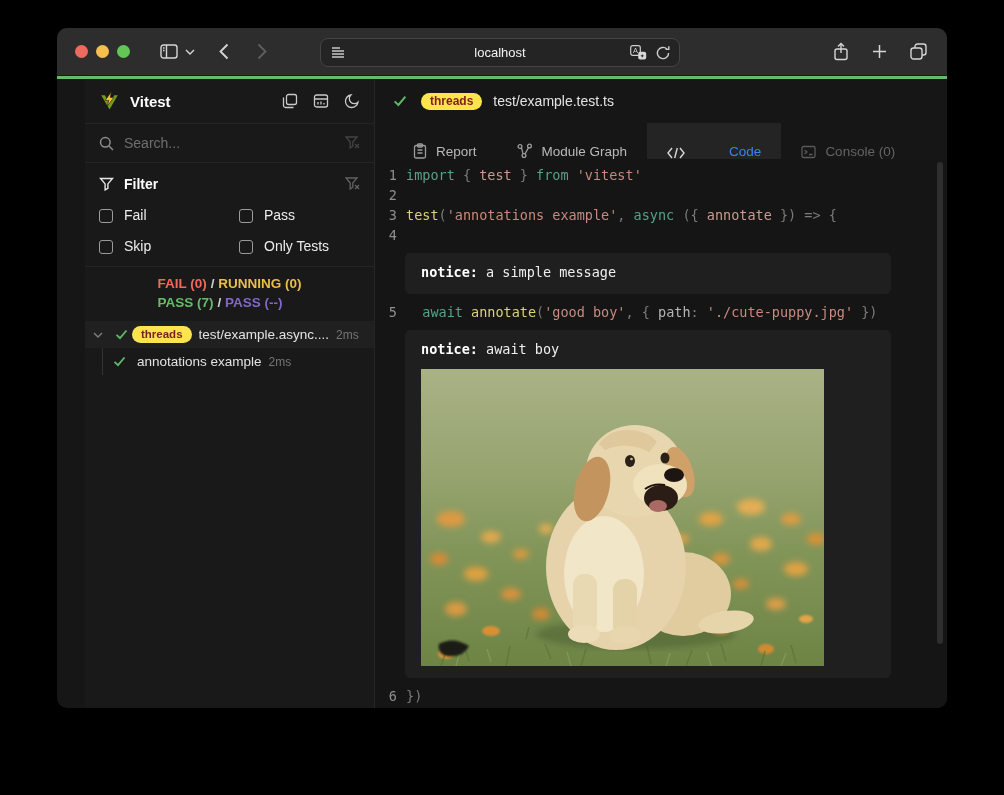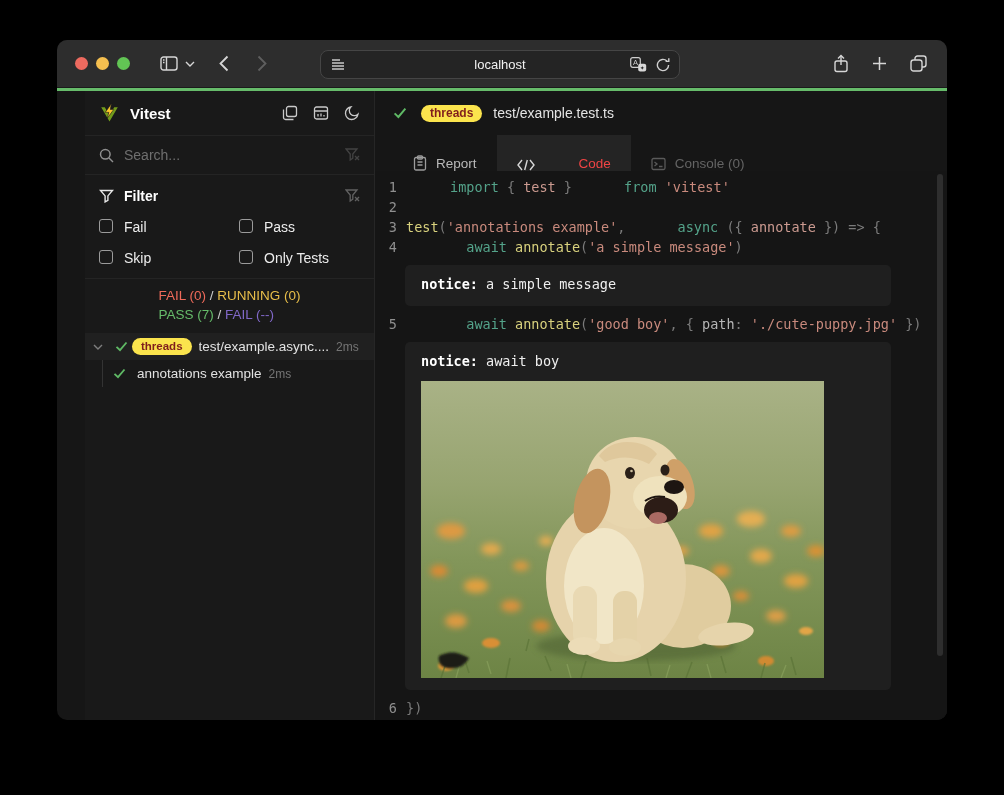--- a/index.html
+++ b/index.html
@@ -1,18 +1,18 @@
 <!DOCTYPE html>
 <html><head>
 <meta charset="utf-8">
 <style>
   * { box-sizing: border-box; margin: 0; padding: 0; }
   html,body { width:1004px; height:795px; background:#000; font-family:"Liberation Sans",sans-serif; overflow:hidden; }
 
-  .window{ position:absolute; left:57px; top:40px; width:890px; height:680px; border-radius:10px; overflow:hidden; background:#161616; box-shadow:0 18px 50px rgba(0,0,0,.7);}
+  .window{ position:absolute; left:57px; top:28px; width:890px; height:680px; border-radius:10px; overflow:hidden; background:#161616; box-shadow:0 18px 50px rgba(0,0,0,.7);}
 
   
   .chrome{ position:relative; height:48px; background:#2d2d2d; border-bottom:1px solid #1a1a1a; display:flex; align-items:center;}
   .traffic{ display:flex; gap:8px; margin-left:18px;}
   .light{ width:13px; height:13px; border-radius:50%;}
   .chrome-ic{ color:#d6d6d6; display:flex; align-items:center; justify-content:center; background:none; border:none; cursor:default;}
   .dim{ color:#5f5f5f !important;}
   .urlbar{ position:absolute; left:263px; top:10px; width:360px; height:29px; background:#242424; border:1px solid #454545; border-radius:8px; display:flex; align-items:center;}
   .urlbar .url-text{ position:absolute; left:0; right:0; text-align:center; color:#f2f2f2; font-size:13px;}
   .url-left{ margin-left:10px; color:#c9c9c9; display:flex;}
@@ -29,25 +29,25 @@
   .sb-title{ color:#fff; font-weight:700; font-size:15px; margin-left:10px;}
   .sb-actions{ margin-left:auto; display:flex; gap:15px; color:#c9c9c9;}
   .sb-search{ height:40px; border-top:1px solid #242424; border-bottom:1px solid #242424; display:flex; align-items:center; padding:0 14px; color:#8f8f8f;}
   .sb-search input{ flex:1; background:transparent; border:none; outline:none; color:#ddd; font-size:14px; margin-left:10px;}
   .sb-search input::placeholder{ color:#6f6f6f;}
   .faded{ opacity:.35;}
   .filter-block{ padding:13px 14px 12px;}
   .filter-title-row{ display:flex; align-items:center; color:#e8e8e8;}
   .filter-title{ font-weight:700; font-size:14px; margin-left:10px; color:#fff;}
   .chk-grid{ display:grid; grid-template-columns:140px 1fr; row-gap:15px; margin-top:15px;}
-  .chk{ display:flex; align-items:flex-start; cursor:default;}
+  .chk{ display:flex; align-items:flex-end; cursor:default;}
   .chk .box{ width:14px; height:14px; border:1.5px solid #9b9b9b; border-radius:3px; background:transparent;}
   .chk .lbl{ color:#ececec; font-size:14px; margin-left:11px;}
   .summary{ border-top:1px solid #242424; padding:7px 0 6px; }
-  .summary-inner{ width:max-content; margin:0 auto; font-size:13.5px; font-weight:400; line-height:19px;}
+  .summary-inner{ width:max-content; margin:0 auto; font-size:13.5px; font-weight:700; line-height:19px;}
   .sep{ color:#d0d0d0; white-space:pre;}
   .c-fail{ color:#ef6a5a;} .c-run{ color:#e9bf4a;} .c-pass{ color:#66bb6a;} .c-skip{ color:#8168c8;}
   .tree{ margin-top:3px;}
   .tree-row{ height:27px; display:flex; align-items:center; padding:0 10px 0 8px; cursor:default;}
   .tree-row.current{ background:#202020;}
   .tree-row .chev{ color:#7e7e7e; display:flex; width:14px;}
   .tree-check{ color:#5fb965; display:flex; margin:0 4px 0 8px;}
   .badge{ background:#fbe44d; color:#7f1d1d; font-size:11.5px; font-weight:700; border-radius:999px; padding:2.5px 9px; line-height:1;}
   .tree-name{ color:#e2e2e2; font-size:13.5px; margin-left:7px; white-space:nowrap; overflow:hidden; max-width:168px;}
   .tree-time{ color:#757575; font-size:12px; margin-left:7px;}
@@ -56,28 +56,28 @@
 
   
   .main{ flex:1; display:flex; flex-direction:column; background:#161616; min-width:0;}
   .file-header{ height:44px; display:flex; align-items:center; padding:0 18px; flex-shrink:0;}
   .file-check{ color:#5fb965; display:flex;}
   .file-header .badge{ margin-left:14px; font-size:12px;}
   .file-name{ color:#e3e3e3; font-size:14px; margin-left:11px;}
   .tabs{ height:36px; display:flex; align-items:stretch; padding-left:18px; flex-shrink:0;}
   .tab{ display:flex; align-items:flex-end; gap:9px; padding:0 20px; color:#b9b9b9; font-size:13.5px; cursor:default;}
   .tab .t-ic{ display:flex; color:#9c9c9c;}
-  .tab.active{ background:#242424; color:#ef4444;gap:44px;}
+  .tab.active{ background:#242424; color:#3b82f6;gap:44px;}
   .tab.active .t-ic{ color:#d8d8d8;}
   .tab.disabled{ color:#646464;} .tab.disabled .t-ic{ color:#5a5a5a;}
   .code-wrap{ flex:1; background:#151515; position:relative; overflow:hidden; padding-top:6px; font-family:"DejaVu Sans Mono","Liberation Mono",monospace; font-size:13.5px;}
   .code-line{ display:flex; line-height:20px; height:20px;}
   .gutter{ width:22px; text-align:right; color:#8f8f8f; flex-shrink:0;}
   .line-content{ white-space:pre; margin-left:9px;}
-  .tok-kw{ color:#54a38a;margin-left:44px;} .tok-str{ color:#c98a7d;} .tok-fn{ color:#d9d27e;}
+  .tok-kw{ color:#54a38a;} .tok-str{ color:#c98a7d;} .tok-fn{ color:#d9d27e;}
   .tok-vr{ color:#cb9a90;} .tok-pun{ color:#7b7b7b;} .tok-prop{ color:#b5b5b5;} .tok-pl{ color:#b5b5b5;}
   .notice{ background:#1f1f1f; border-radius:5px; margin:8px 56px 8px 30px; padding:9px 16px 12px;}
   .notice-row{ line-height:20px; color:#efefef;}
   .notice-label{ font-weight:700; color:#fff;}
   .notice-text{ color:#efefef; white-space:pre;}
   .attachment{ margin-top:10px; width:403px; height:297px; overflow:hidden;}
   .scrollthumb{ position:absolute; top:3px; right:4px; width:6px; height:482px; background:#2e2e2e; border-radius:3px;}
   svg{ display:block;}
 </style>
 </head>
@@ -253,21 +253,21 @@
           <label class="chk">
               <span class="box"></span>
               <span class="lbl">Only Tests</span>
             </label>
         </div>
       </div>
 
       <div class="summary">
         <div class="summary-inner">
           <div><span class="c-fail">FAIL (0)</span><span class="sep"> / </span><span class="c-run">RUNNING (0)</span></div>
-          <div><span class="c-pass">PASS (7)</span><span class="sep"> / </span><span class="c-skip">FAIL (--)</span></div>
+          <div><span class="c-pass">PASS (7)</span><span class="sep"> / </span><span class="c-skip">PASS (--)</span></div>
         </div>
       </div>
 
       <div class="tree">
         <div class="tree-row current">
           <span class="chev">
             <svg width="10" height="6" viewBox="0 0 10 6" fill="none" stroke="currentColor" stroke-width="1.4">
                 <polyline points="1 1 5 5 9 1"></polyline>
               </svg>
           </span>
@@ -309,20 +309,32 @@
           <span class="t-ic">
             <svg width="14" height="16" viewBox="0 0 14 16" fill="none" stroke="currentColor" stroke-width="1.3">
                 <rect x="1.5" y="2.5" width="11" height="12.5" rx="1.5"></rect>
                 <rect x="4.5" y="1" width="5" height="3" rx="1"></rect>
                 <line x1="4.5" y1="7" x2="9.5" y2="7"></line>
                 <line x1="4.5" y1="10" x2="9.5" y2="10"></line>
               </svg>
           </span>
           <span>Report</span>
         </div>
+        <div class="tab">
+          <span class="t-ic">
+            <svg width="16" height="16" viewBox="0 0 16 16" fill="none" stroke="currentColor" stroke-width="1.3">
+                <circle cx="3" cy="3.5" r="1.9"></circle>
+                <circle cx="12.5" cy="3" r="1.9"></circle>
+                <circle cx="7" cy="12.5" r="1.9"></circle>
+                <path d="M4.5 4.8 L6 10.7"></path>
+                <path d="M11.5 4.6 L8 11"></path>
+              </svg>
+          </span>
+          <span>Module Graph</span>
+        </div>
         <div class="tab active">
           <span class="t-ic">
             <svg width="18" height="12" viewBox="0 0 18 12" fill="none" stroke="currentColor" stroke-width="1.4">
                 <polyline points="5 1 1 6 5 11"></polyline>
                 <polyline points="13 1 17 6 13 11"></polyline>
                 <line x1="10.3" y1="1" x2="7.7" y2="11"></line>
               </svg>
           </span>
           <span>Code</span>
         </div>
@@ -347,21 +359,20 @@
           <div class="code-line">
             <span class="gutter">2</span>
             <span class="line-content"></span>
           </div>
           <div class="code-line">
             <span class="gutter">3</span>
             <span class="line-content"><span class="tok-fn">test</span><span class="tok-pun">(</span><span class="tok-str">'annotations example'</span><span class="tok-pun">, </span><span class="tok-kw">async</span><span class="tok-pun"> ({ </span><span class="tok-vr">annotate</span><span class="tok-pun"> }) =&gt; {</span></span>
           </div>
           <div class="code-line">
             <span class="gutter">4</span>
-            <span class="line-content"><span class="tok-pl">  </span><span class="tok-kw">await</span><span class="tok-pl"> </span><span class="tok-fn">annotate</span><span class="tok-pun">(</span><span class="tok-str">'a simple message'</span><span class="tok-pun">)</span></span>
           </div>
           <div class="notice">
             <div class="notice-row"><span class="notice-label">notice:</span><span class="notice-text"> a simple message</span></div>
           </div>
           <div class="code-line">
             <span class="gutter">5</span>
             <span class="line-content"><span class="tok-pl">  </span><span class="tok-kw">await</span><span class="tok-pl"> </span><span class="tok-fn">annotate</span><span class="tok-pun">(</span><span class="tok-str">'good boy'</span><span class="tok-pun">, { </span><span class="tok-prop">path</span><span class="tok-pun">: </span><span class="tok-str">'./cute-puppy.jpg'</span><span class="tok-pun"> })</span></span>
           </div>
           <div class="notice">
             <div class="notice-row"><span class="notice-label">notice:</span><span class="notice-text"> await boy</span></div>

